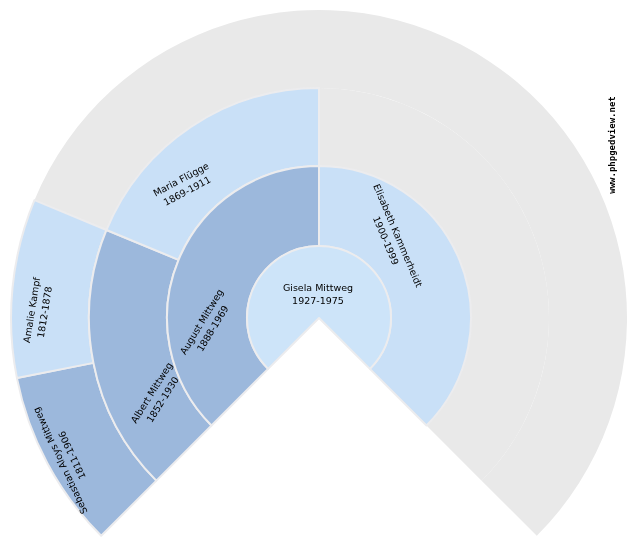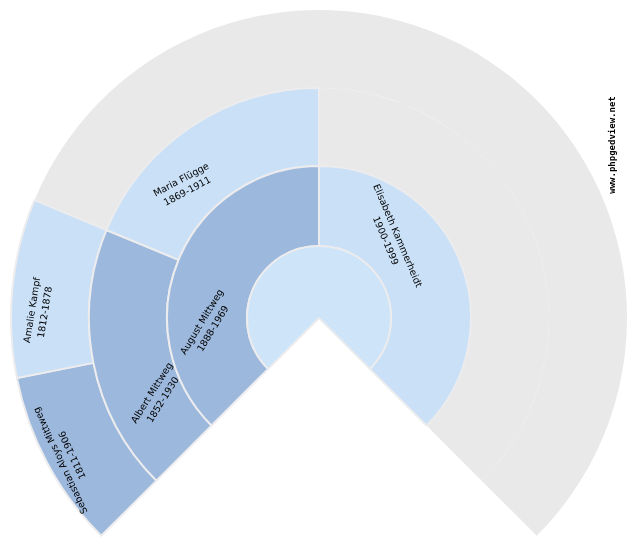--- a/index.html
+++ b/index.html
@@ -29,20 +29,24 @@
 
     <path class="seg" d="M 156.36 480.64 A 230 230 0 0 1 106.51 229.98 L 178.57 259.83 A 152 152 0 0 0 211.52 425.48 Z" fill="#9cb8dc"></path>
     <path class="seg" d="M 106.51 229.98 A 230 230 0 0 1 319 88 L 319 166 A 152 152 0 0 0 178.57 259.83 Z" fill="#c9e0f7"></path>
 
     <path class="seg" d="M 211.52 425.48 A 152 152 0 0 1 319 166 L 319 246 A 72 72 0 0 0 268.09 368.91 Z" fill="#9cb8dc"></path>
     <path class="seg" d="M 319 166 A 152 152 0 0 1 426.48 425.48 L 369.91 368.91 A 72 72 0 0 0 319 246 Z" fill="#c9e0f7"></path>
 
     <path class="seg" d="M 319 318 L 268.09 368.91 A 72 72 0 1 1 369.91 368.91 Z" fill="#cde4f9"></path>
   </svg>
 
+  <div class="label" style="left:318px;top:294px;--rot:0deg">
+    <div>Gisela Mittweg</div>
+    <div>1927-1975</div>
+  </div>
 
   <div class="label" style="left:207px;top:325px;--rot:-59deg">
     <div>August Mittweg</div>
     <div>1888-1969</div>
   </div>
 
   <div class="label" style="left:392px;top:238px;--rot:67deg">
     <div>Elisabeth Kammerheidt</div>
     <div>1900-1999</div>
   </div>

